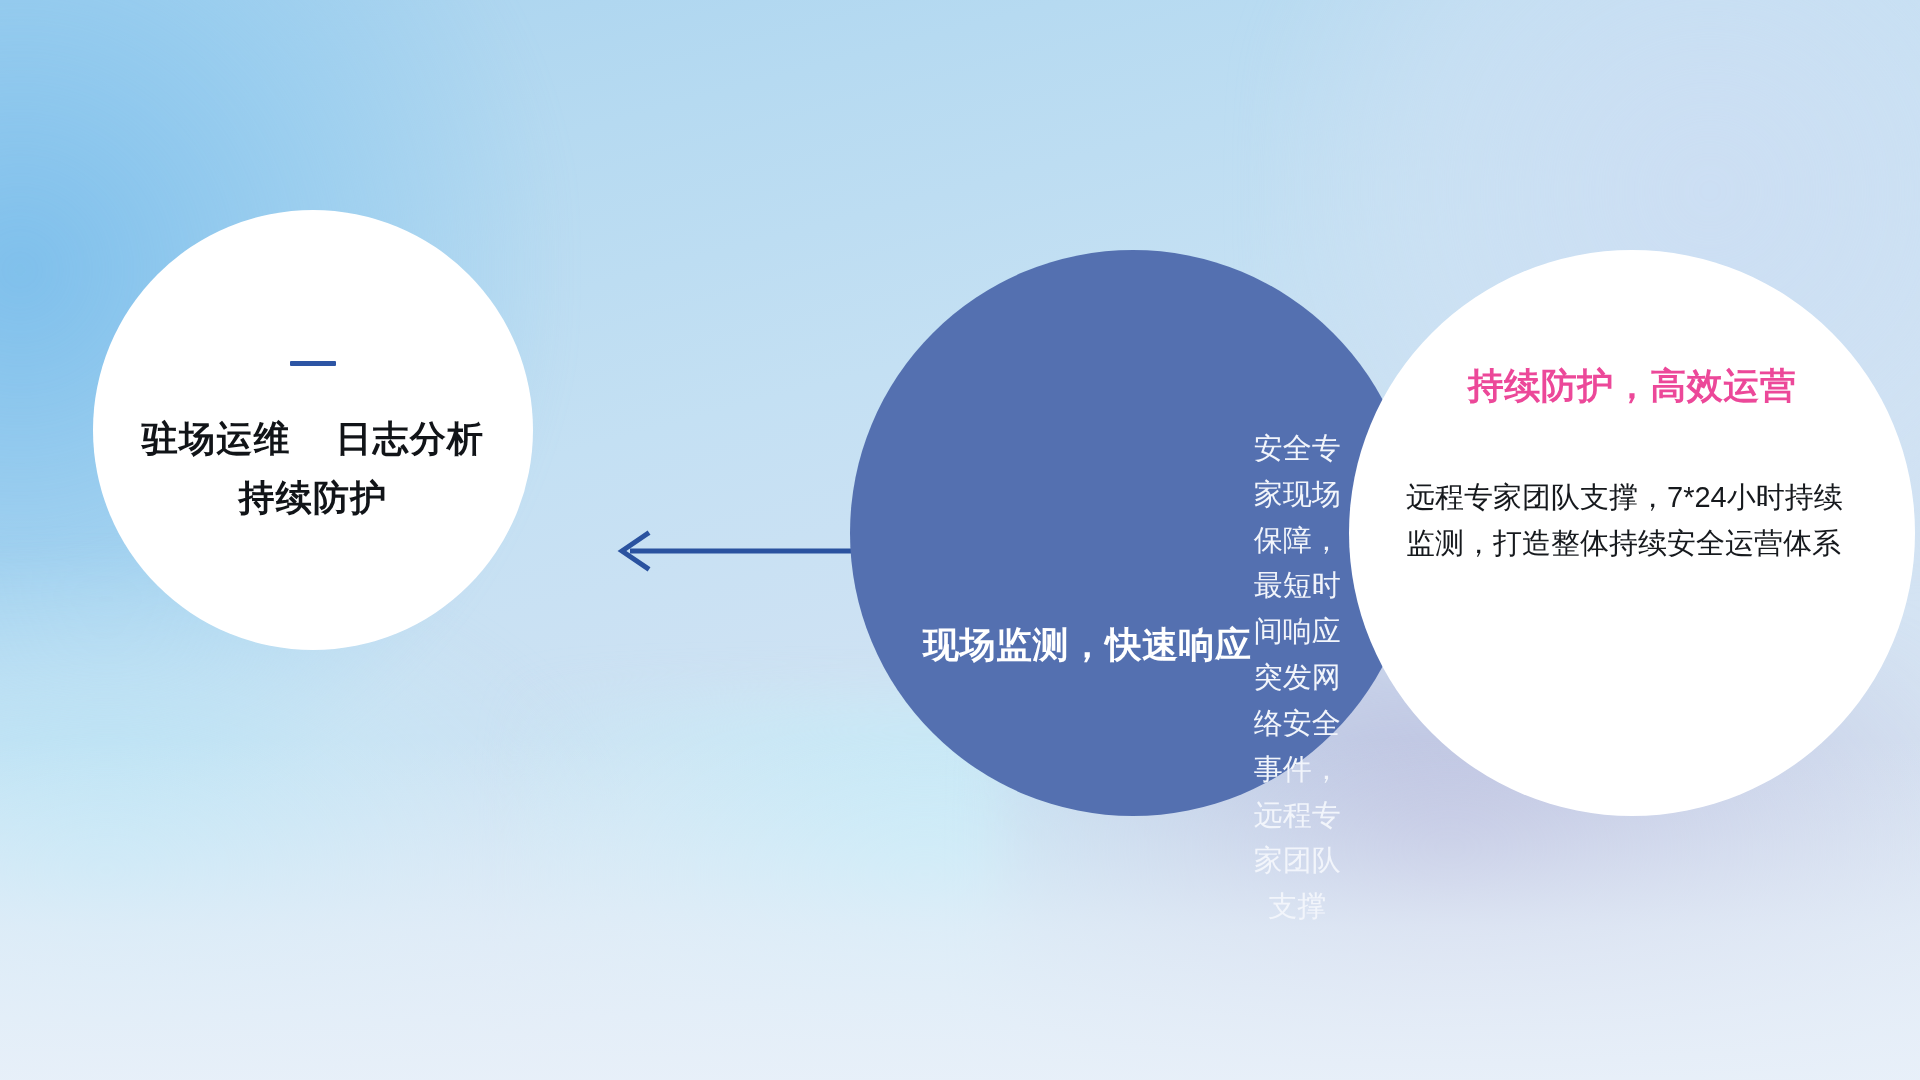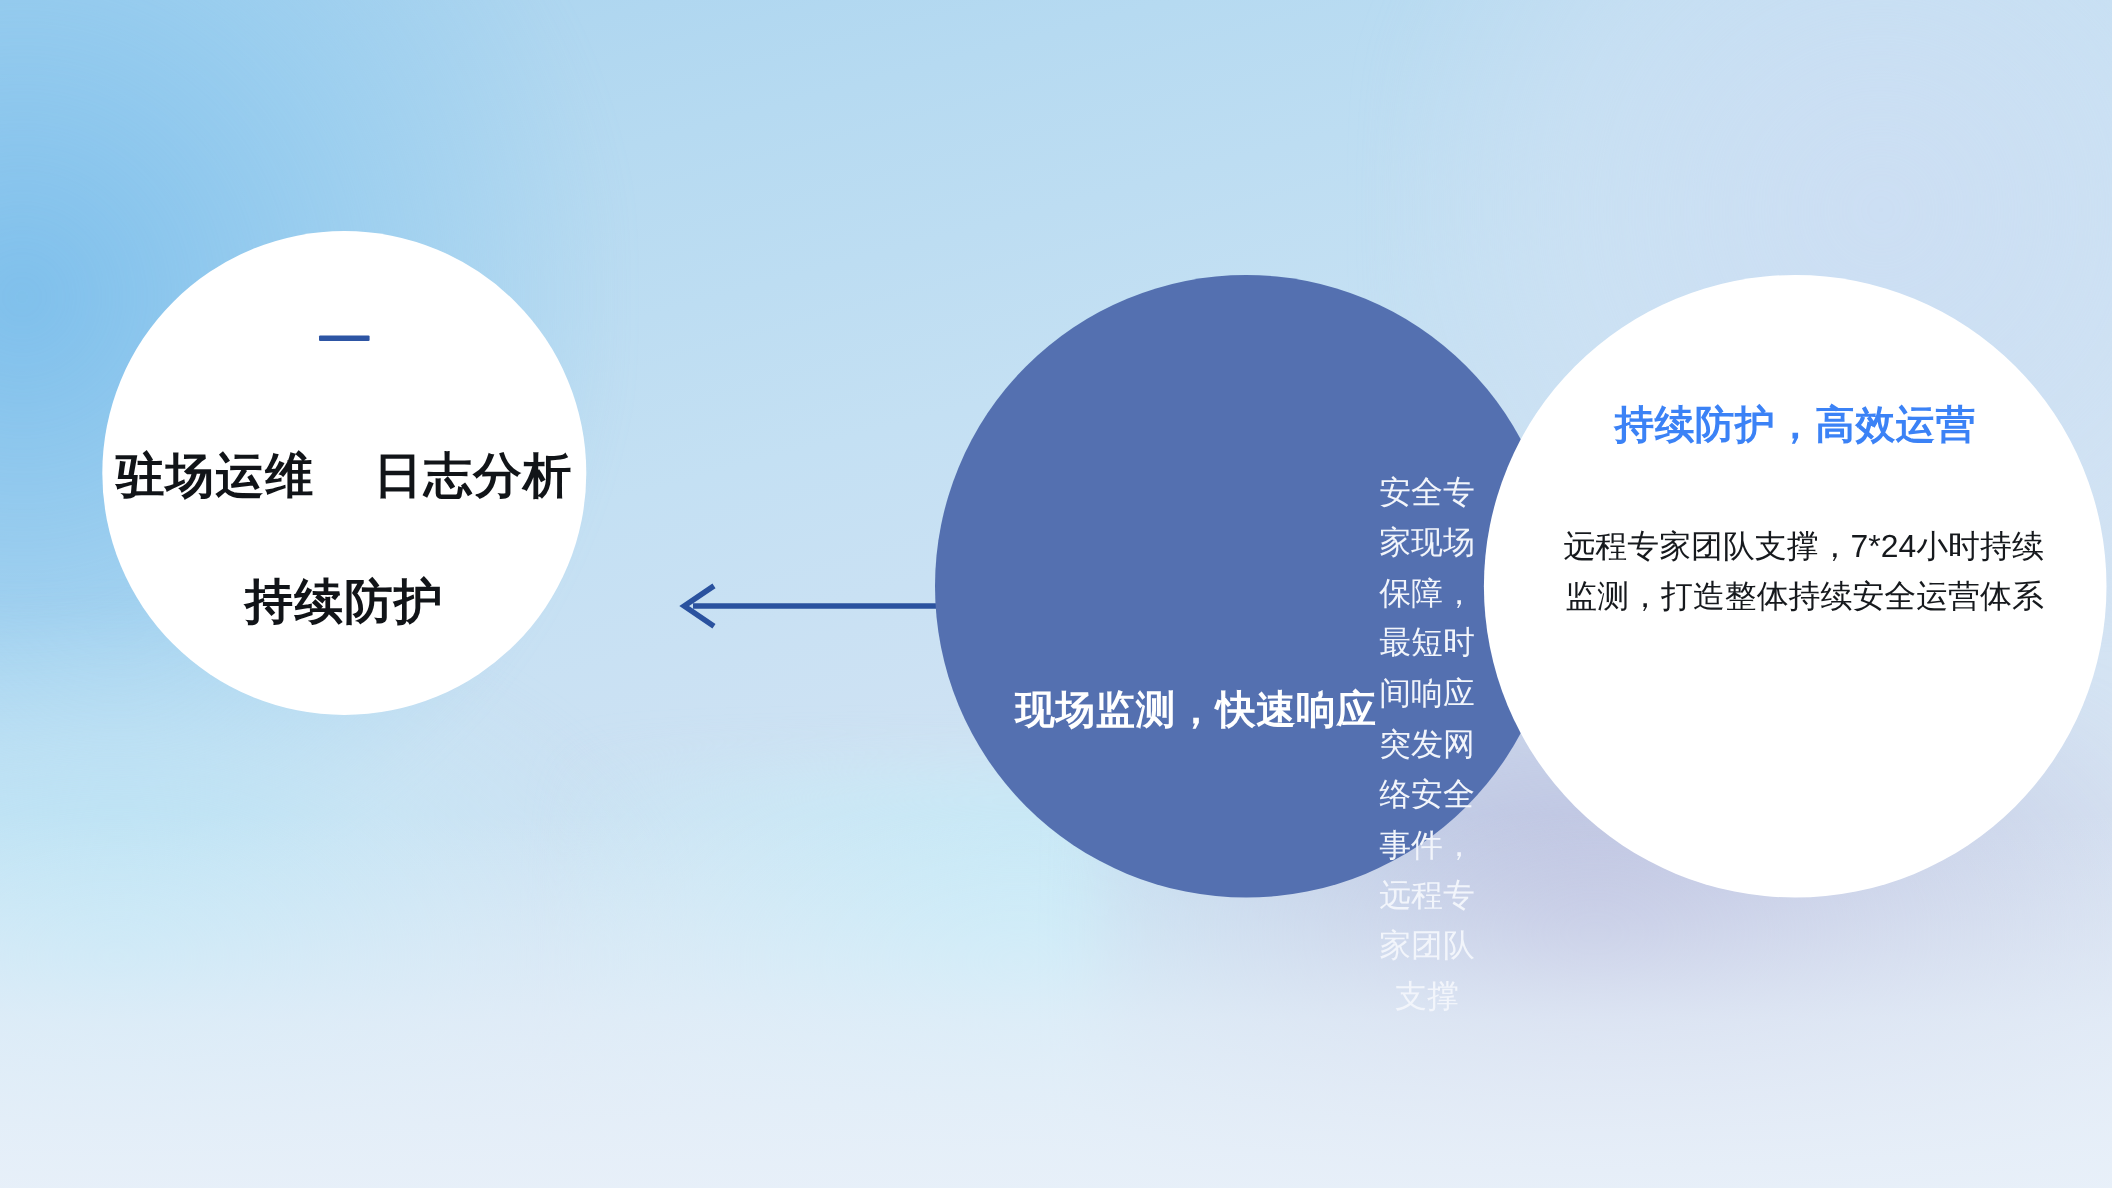--- a/index.html
+++ b/index.html
@@ -91,26 +91,25 @@
   }
   .dash {
     width:46px; height:5px;
     background:#2d55a4;
     border-radius:1px;
     margin-bottom:44px;
   }
   .left-line {
     color:#111418;
     font-weight:bold;
-    font-size:44px;
+    font-size:36px;
     line-height:1.62;
     letter-spacing:1.2px;
     white-space:pre;
     text-align:right;
-    margin-top:43px;
   }
 
   
   #mid-inner {
     width:420px;
     margin-top:112px;
     display:flex; align-items:center;
   }
   #mid-title {
     color:#ffffff;
@@ -129,33 +128,33 @@
     width:358px;
   }
 
   
   #right-inner {
     width:470px;
     margin-top:112px;
     display:flex; flex-direction:column; align-items:center;
   }
   #right-title {
-    color:#3b82f6;
+    color:#ec4899;
     font-weight:bold;
     font-size:36px;
     letter-spacing:0.5px;
     white-space:nowrap;
     text-align:center;
   }
   #right-body {
     margin-top:64px;
     color:#16191d;
     font-size:29px;
     line-height:1.58;
-    text-align:right;
+    text-align:left;
     width:452px;
   }
 
   
   #arrow {
     position:absolute;
     left:600px; top:520px;
     width:290px; height:60px;
     z-index:1;
   }

